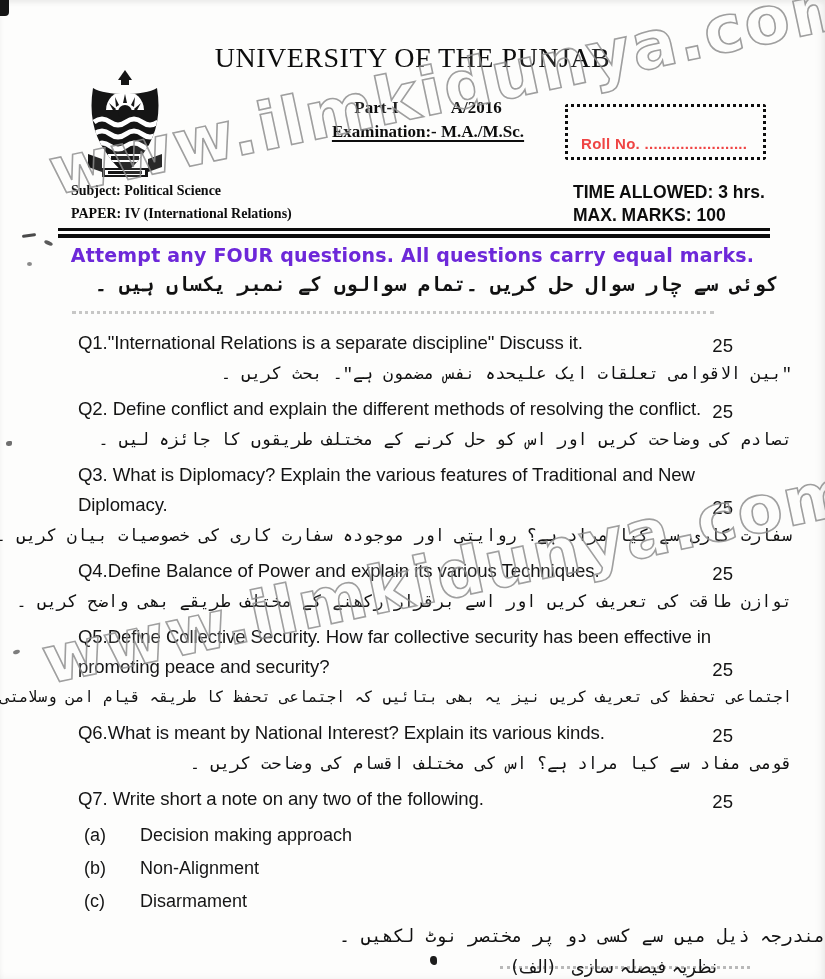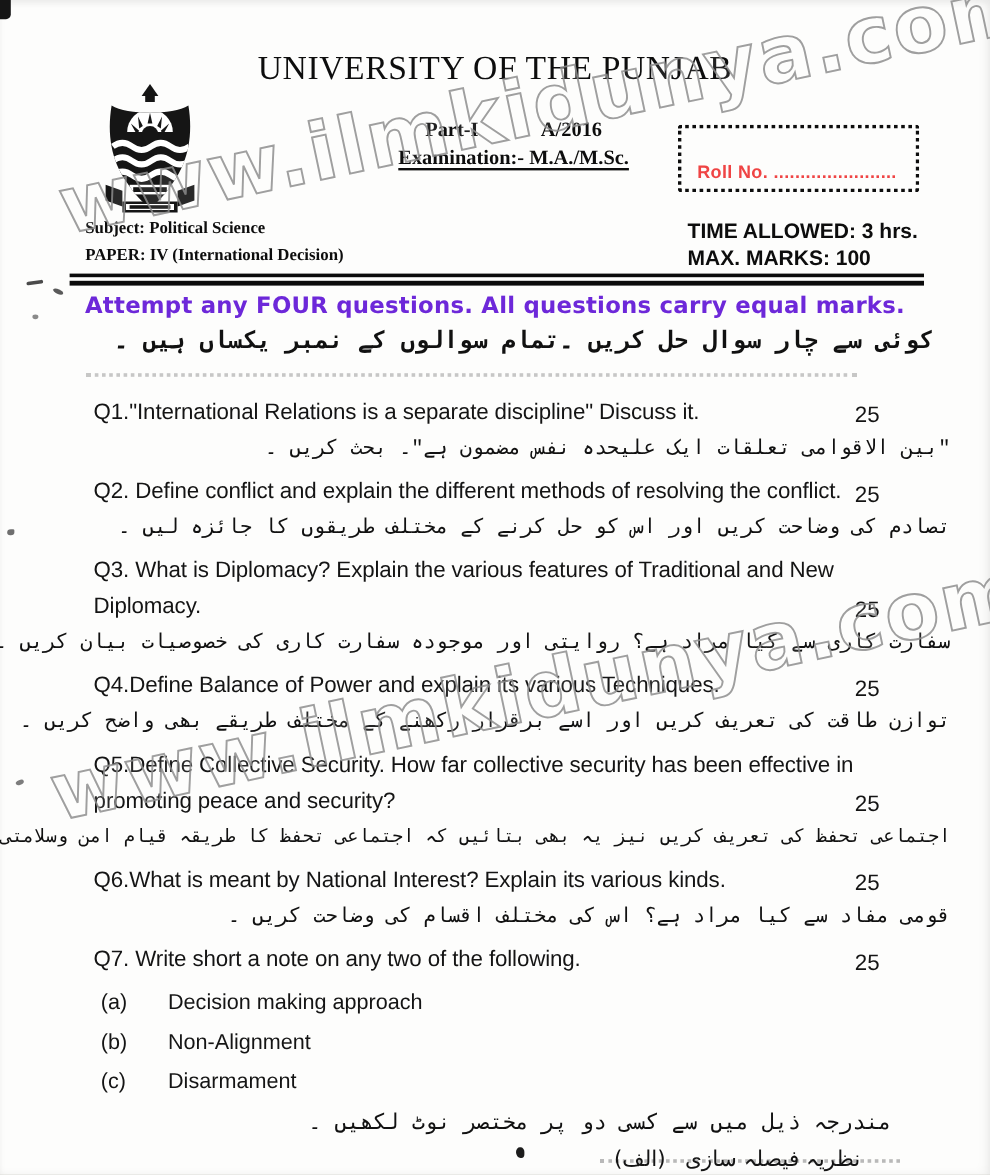--- a/index.html
+++ b/index.html
@@ -113,21 +113,21 @@
     font-size: 17px; line-height: 31px; white-space: nowrap;
     margin-top: 1px; margin-bottom: 4px;
   }
   .qurdu.long { font-size: 15.5px; }
 
   
   .opt-row { margin: 9px 0 0 84px; font-size: 18px; line-height: 24px; }
   .opt-label { display: inline-block; width: 56px; }
 
   
-  .urdu-note { margin-top: 10px; text-align: right; padding-right: 82px; font-size: 18px; line-height: 28px; white-space: nowrap; }
+  .urdu-note { margin-top: 10px; text-align: right; font-size: 18px; line-height: 28px; white-space: nowrap; }
   .uopt { direction: ltr; text-align: right; font-size: 18px; line-height: 27px; white-space: nowrap; margin-top: 2px; }
   .uopt .uopt-label, .uopt .uopt-text { direction: rtl; unicode-bidi: isolate; font-family: "DejaVu Sans", sans-serif; }
   .uopt .uopt-label { margin-right: 16px; }
 
   
   .artifact { position: absolute; z-index: 5; pointer-events: none; }
   .corner-mark { left: 0; top: 0; width: 9px; height: 16px; background: #151515; border-radius: 0 0 4px 0; }
   .smudge-1 { left: 22px; top: 234px; width: 14px; height: 3px; background: #4a4a4a; border-radius: 2px; transform: rotate(-8deg); }
   .smudge-2 { left: 44px; top: 241px; width: 9px; height: 4px; background: #5a5a5a; border-radius: 50%; transform: rotate(24deg); }
   .smudge-3 { left: 27px; top: 262px; width: 5px; height: 4px; background: #8a8a8a; border-radius: 50%; }
@@ -197,21 +197,21 @@
       </div>
       <div class="exam-line">Examination:- M.A./M.Sc.</div>
     </div>
 
     <div class="roll-box">
       <span class="roll-label">Roll No. .......................</span>
     </div>
 
     <div class="meta-left">
       <div>Subject: Political Science</div>
-      <div>PAPER: IV (International Decision)</div>
+      <div>PAPER: IV (International Relations)</div>
     </div>
 
     <div class="meta-right">
       <div>TIME ALLOWED: 3 hrs.</div>
       <div>MAX. MARKS: 100</div>
     </div>
 
     <div class="double-rule"></div>
   </div>
 

